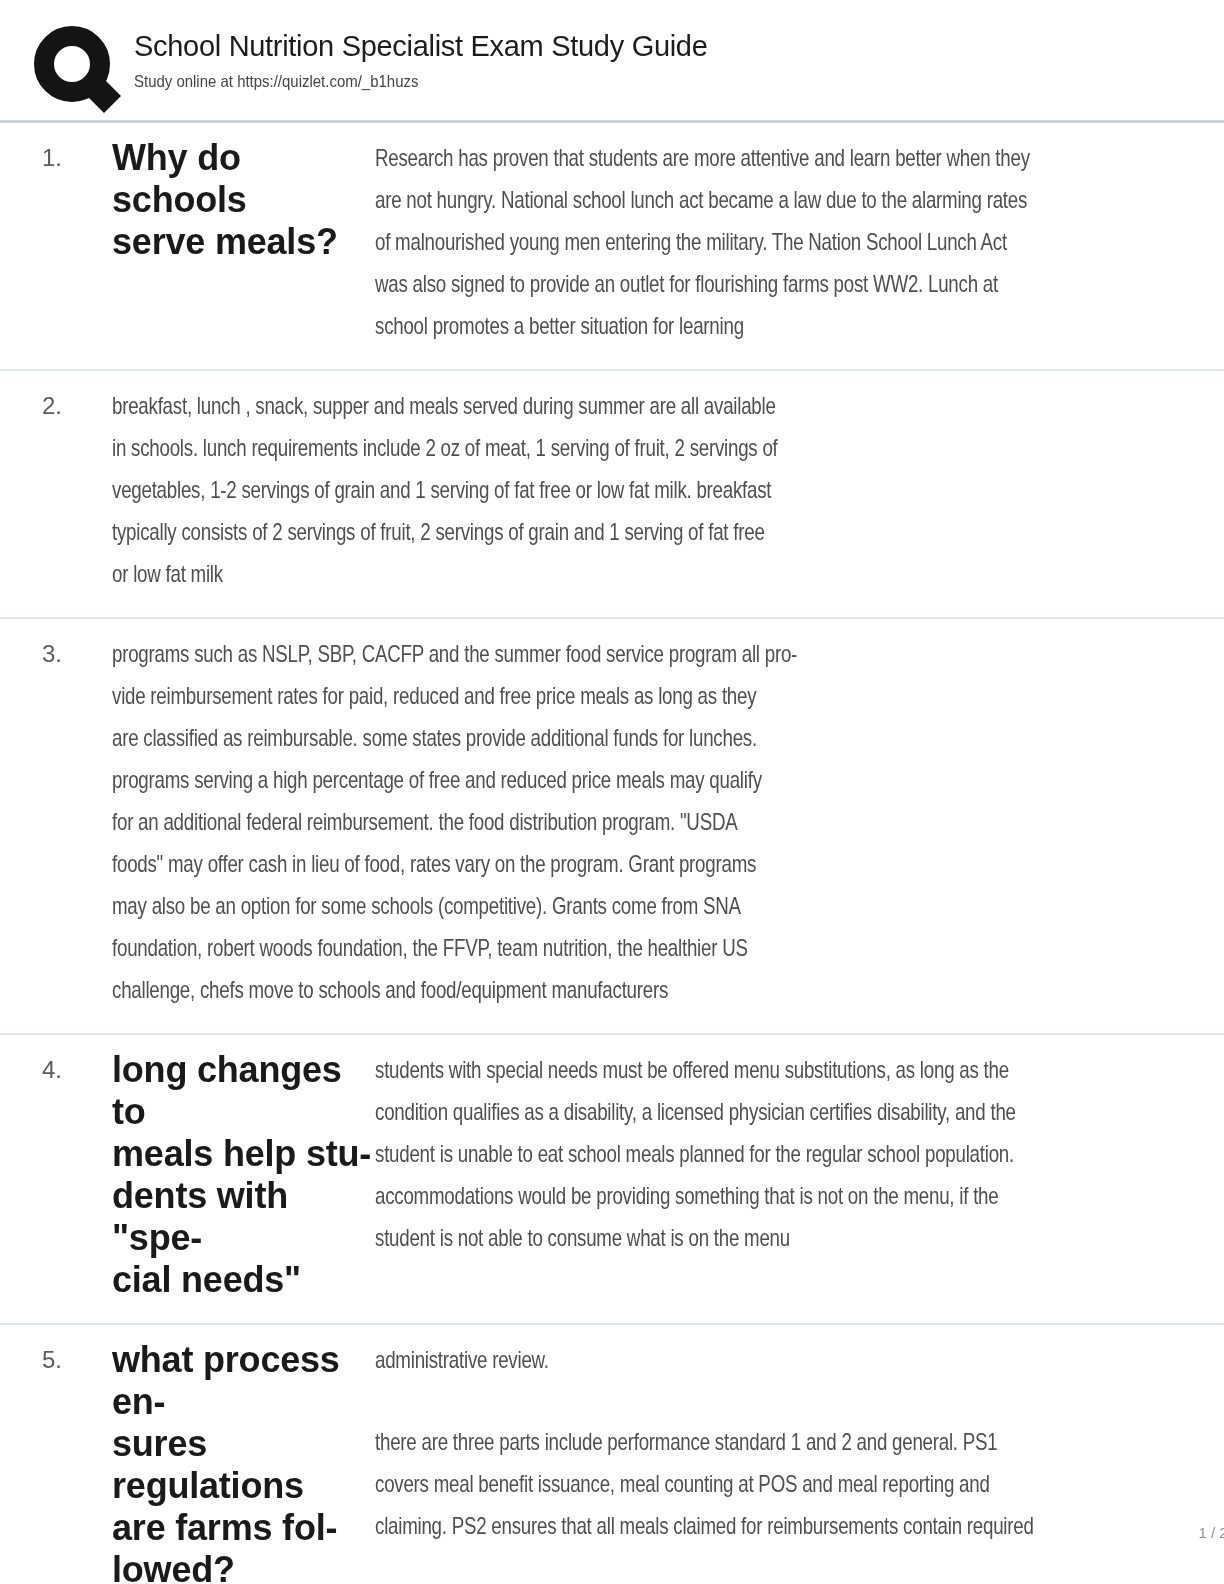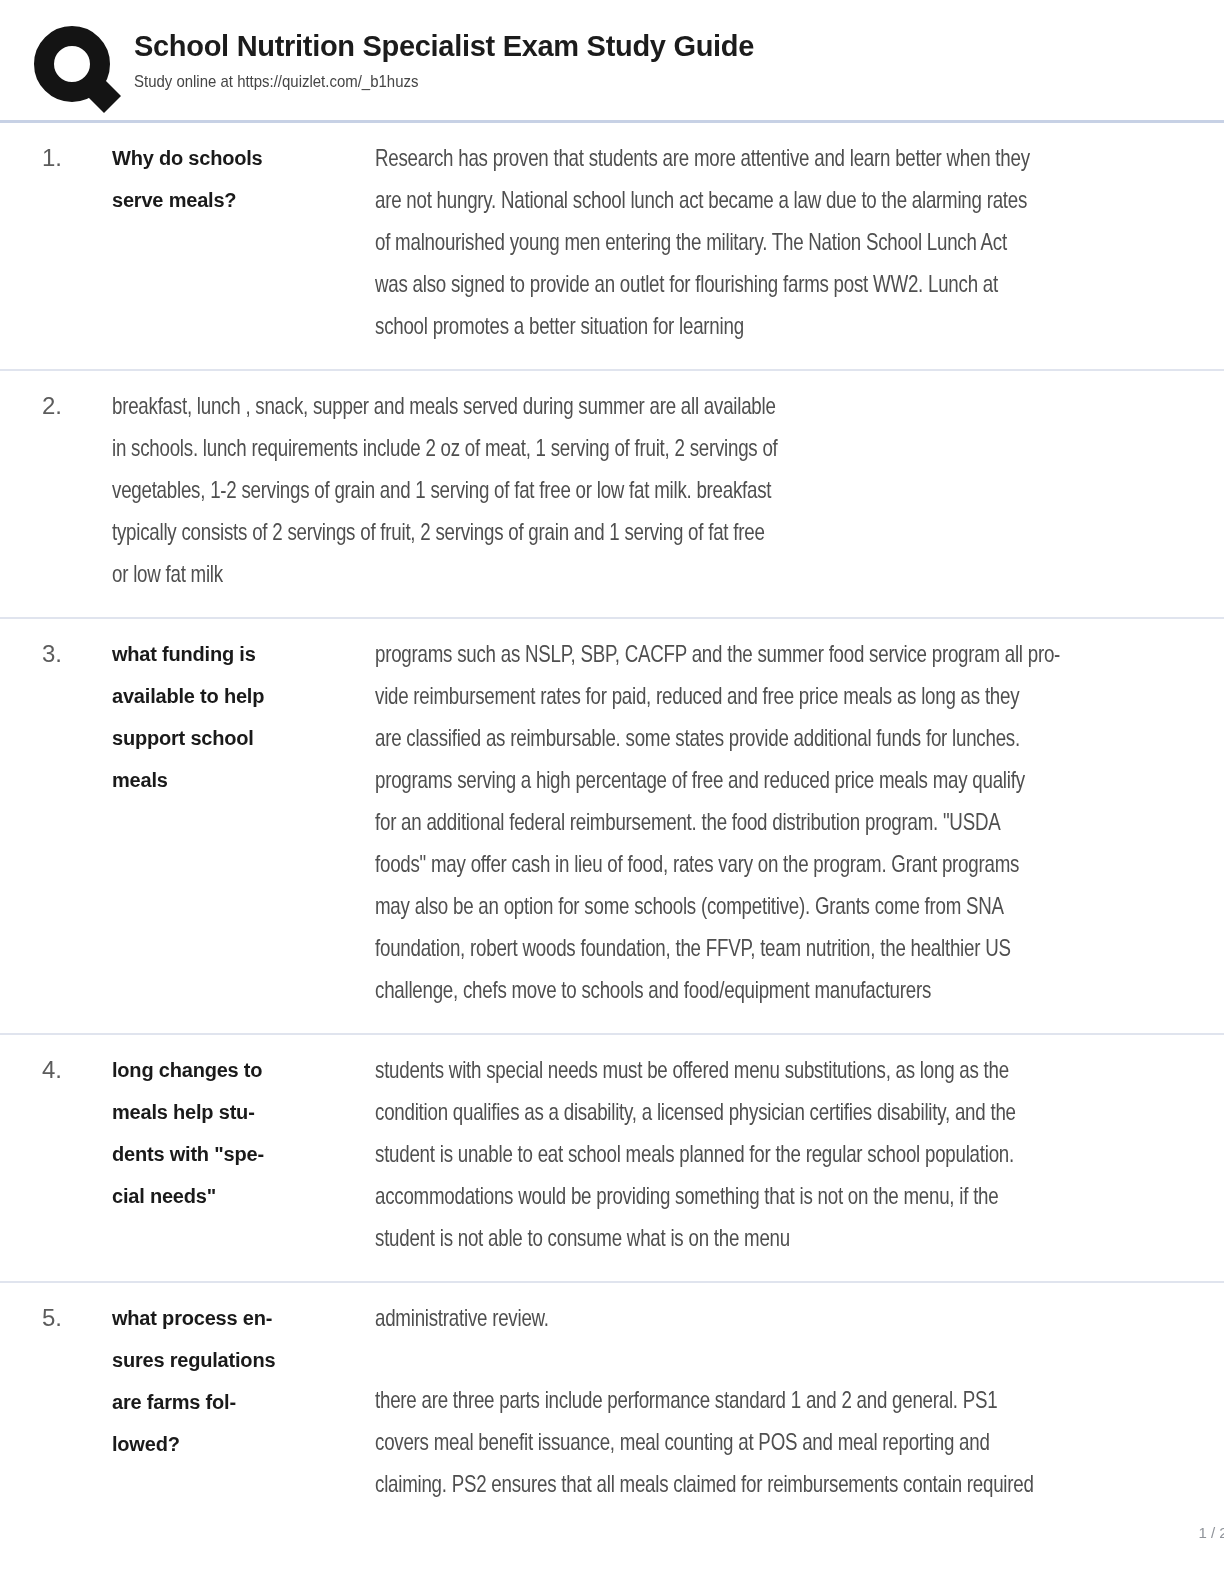--- a/index.html
+++ b/index.html
@@ -23,40 +23,40 @@
     width:76px; height:76px;
     border:20px solid #141414; border-radius:50%;
     box-sizing:border-box;
   }
   .logo .tail {
     position:absolute; width:24px; height:24px; background:#141414;
     right:0px; bottom:0px; transform:rotate(45deg);
   }
   .head-text { margin-left:18px; padding-top:4px; }
   .title {
-    margin:0; font-size:29px; font-weight:700; color:#1c1c1c;
+    margin:0; font-size:29px; font-weight:400; color:#1c1c1c;
     letter-spacing:-0.3px;
   }
   .subtitle {
     margin-top:9px; font-size:17px; color:#454545;
     transform:scaleX(0.88); transform-origin:left top;
     white-space:nowrap;
   }
   
   .row {
     display:grid;
     grid-template-columns:70px 263px 821px;
     padding:14px 28px 22px 42px;
   }
   .row + .row { border-top:2px solid #e0e4ee; }
   .num {
     font-size:24px; color:#5c5c5c; line-height:42px;
   }
   .question {
-    font-size:20px; font-weight:700; color:#1a1a1a;
+    font-size:36px; font-weight:700; color:#1a1a1a;
     line-height:42px; letter-spacing:-0.2px;
     white-space:pre-line;
   }
   .answer {
     width:1050px;
     transform:scaleX(0.78); transform-origin:left top;
   }
   .answer p {
     margin:0;
     font-size:24px; color:#4f4f4f;
@@ -108,24 +108,20 @@
         <p>breakfast, lunch , snack, supper and meals served during summer are all available
 in schools. lunch requirements include 2 oz of meat, 1 serving of fruit, 2 servings of
 vegetables, 1-2 servings of grain and 1 serving of fat free or low fat milk. breakfast
 typically consists of 2 servings of fruit, 2 servings of grain and 1 serving of fat free
 or low fat milk</p>
       </div>
     </section>
 
     <section class="row">
       <div class="num">3.</div>
-      <div class="question">what funding is
-available to help
-support school
-meals</div>
       <div class="answer">
         <p>programs such as NSLP, SBP, CACFP and the summer food service program all pro-
 vide reimbursement rates for paid, reduced and free price meals as long as they
 are classified as reimbursable. some states provide additional funds for lunches.
 programs serving a high percentage of free and reduced price meals may qualify
 for an additional federal reimbursement. the food distribution program. "USDA
 foods" may offer cash in lieu of food, rates vary on the program. Grant programs
 may also be an option for some schools (competitive). Grants come from SNA
 foundation, robert woods foundation, the FFVP, team nutrition, the healthier US
 challenge, chefs move to schools and food/equipment manufacturers</p>

